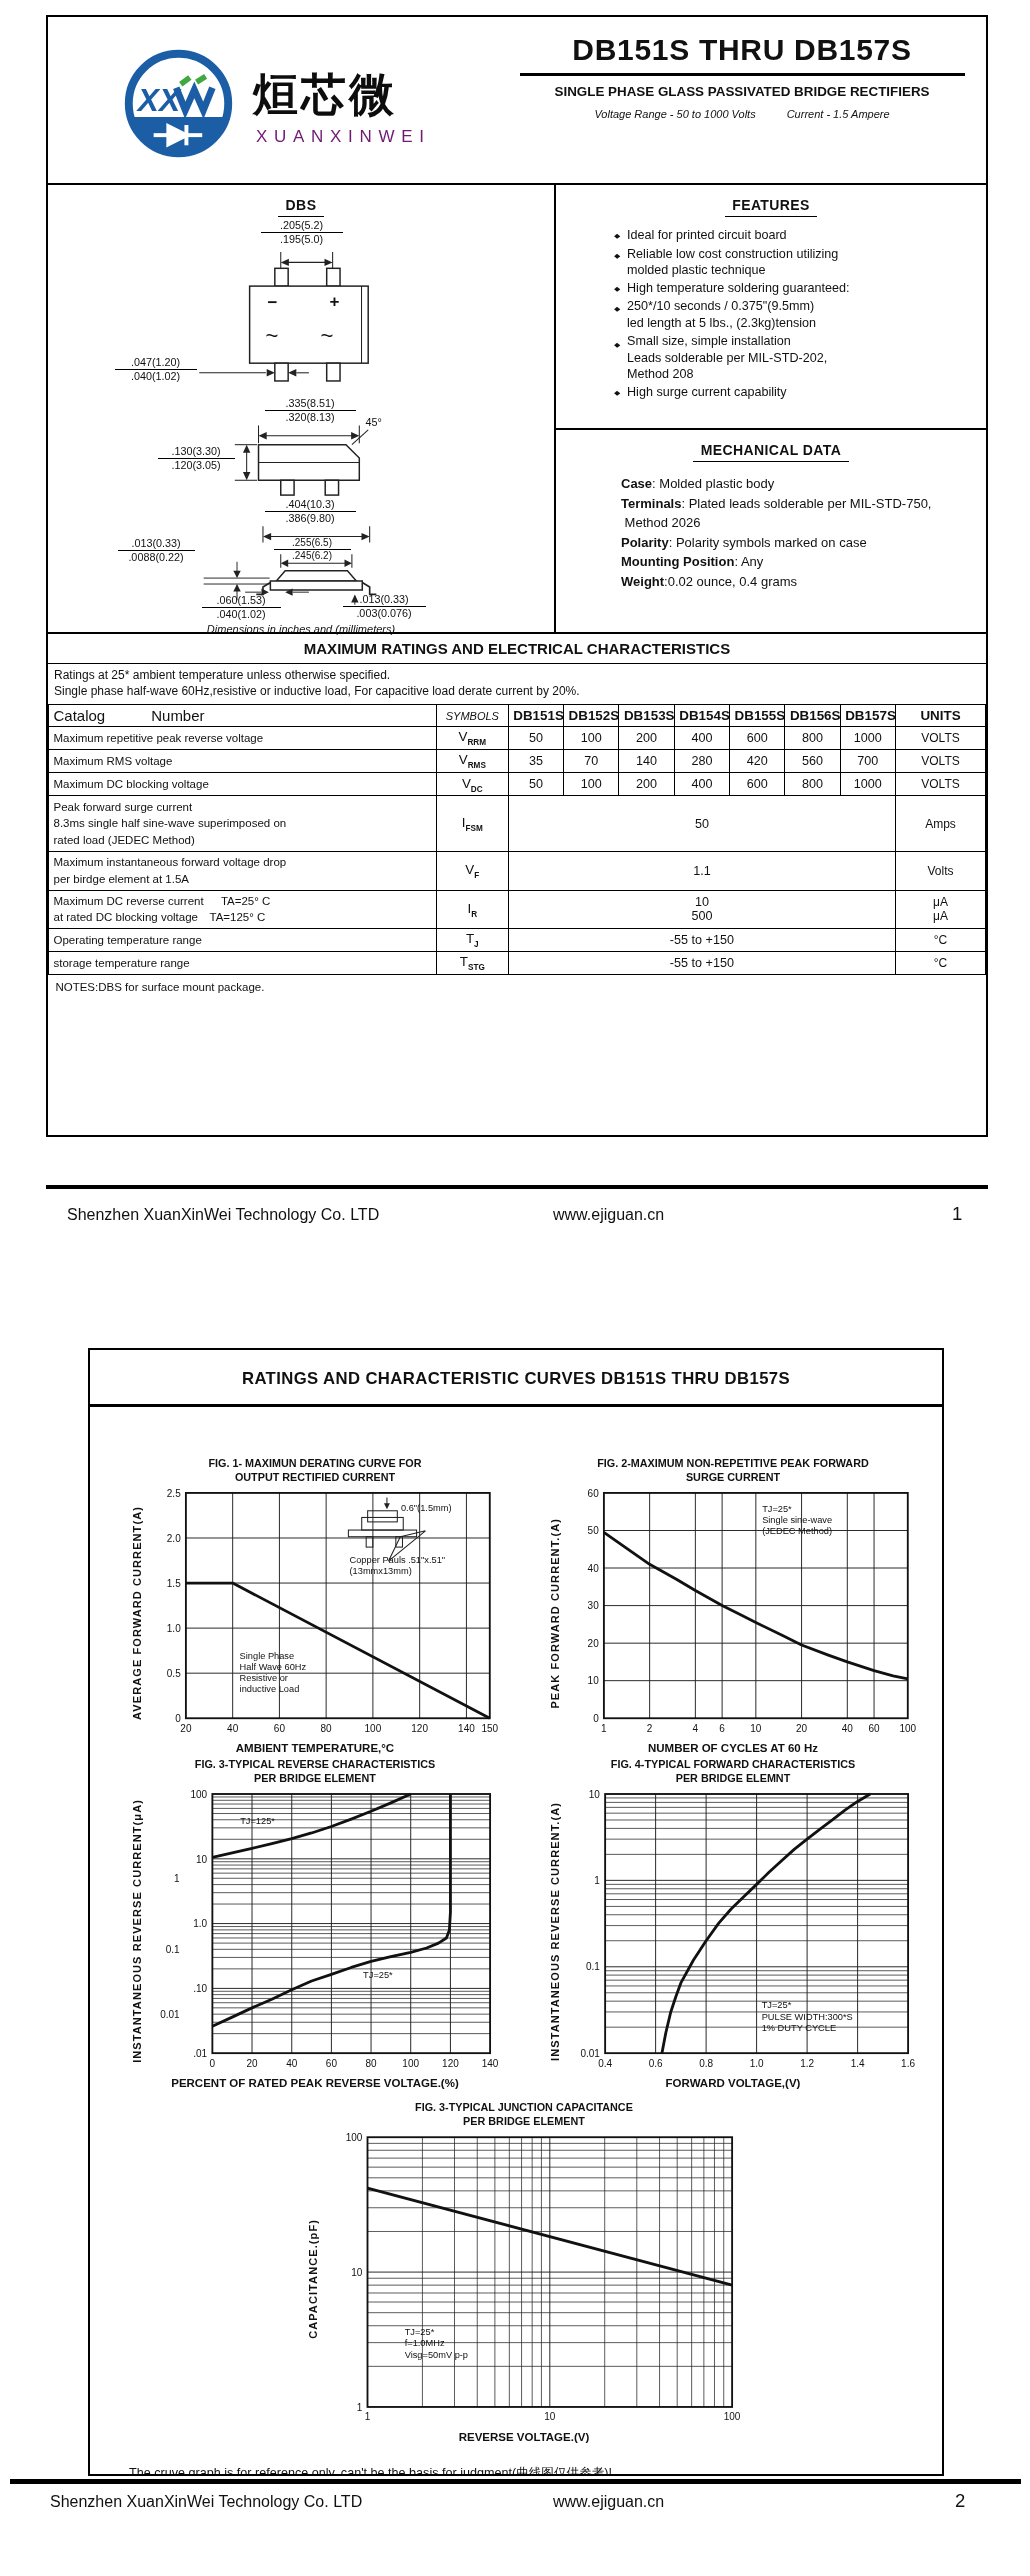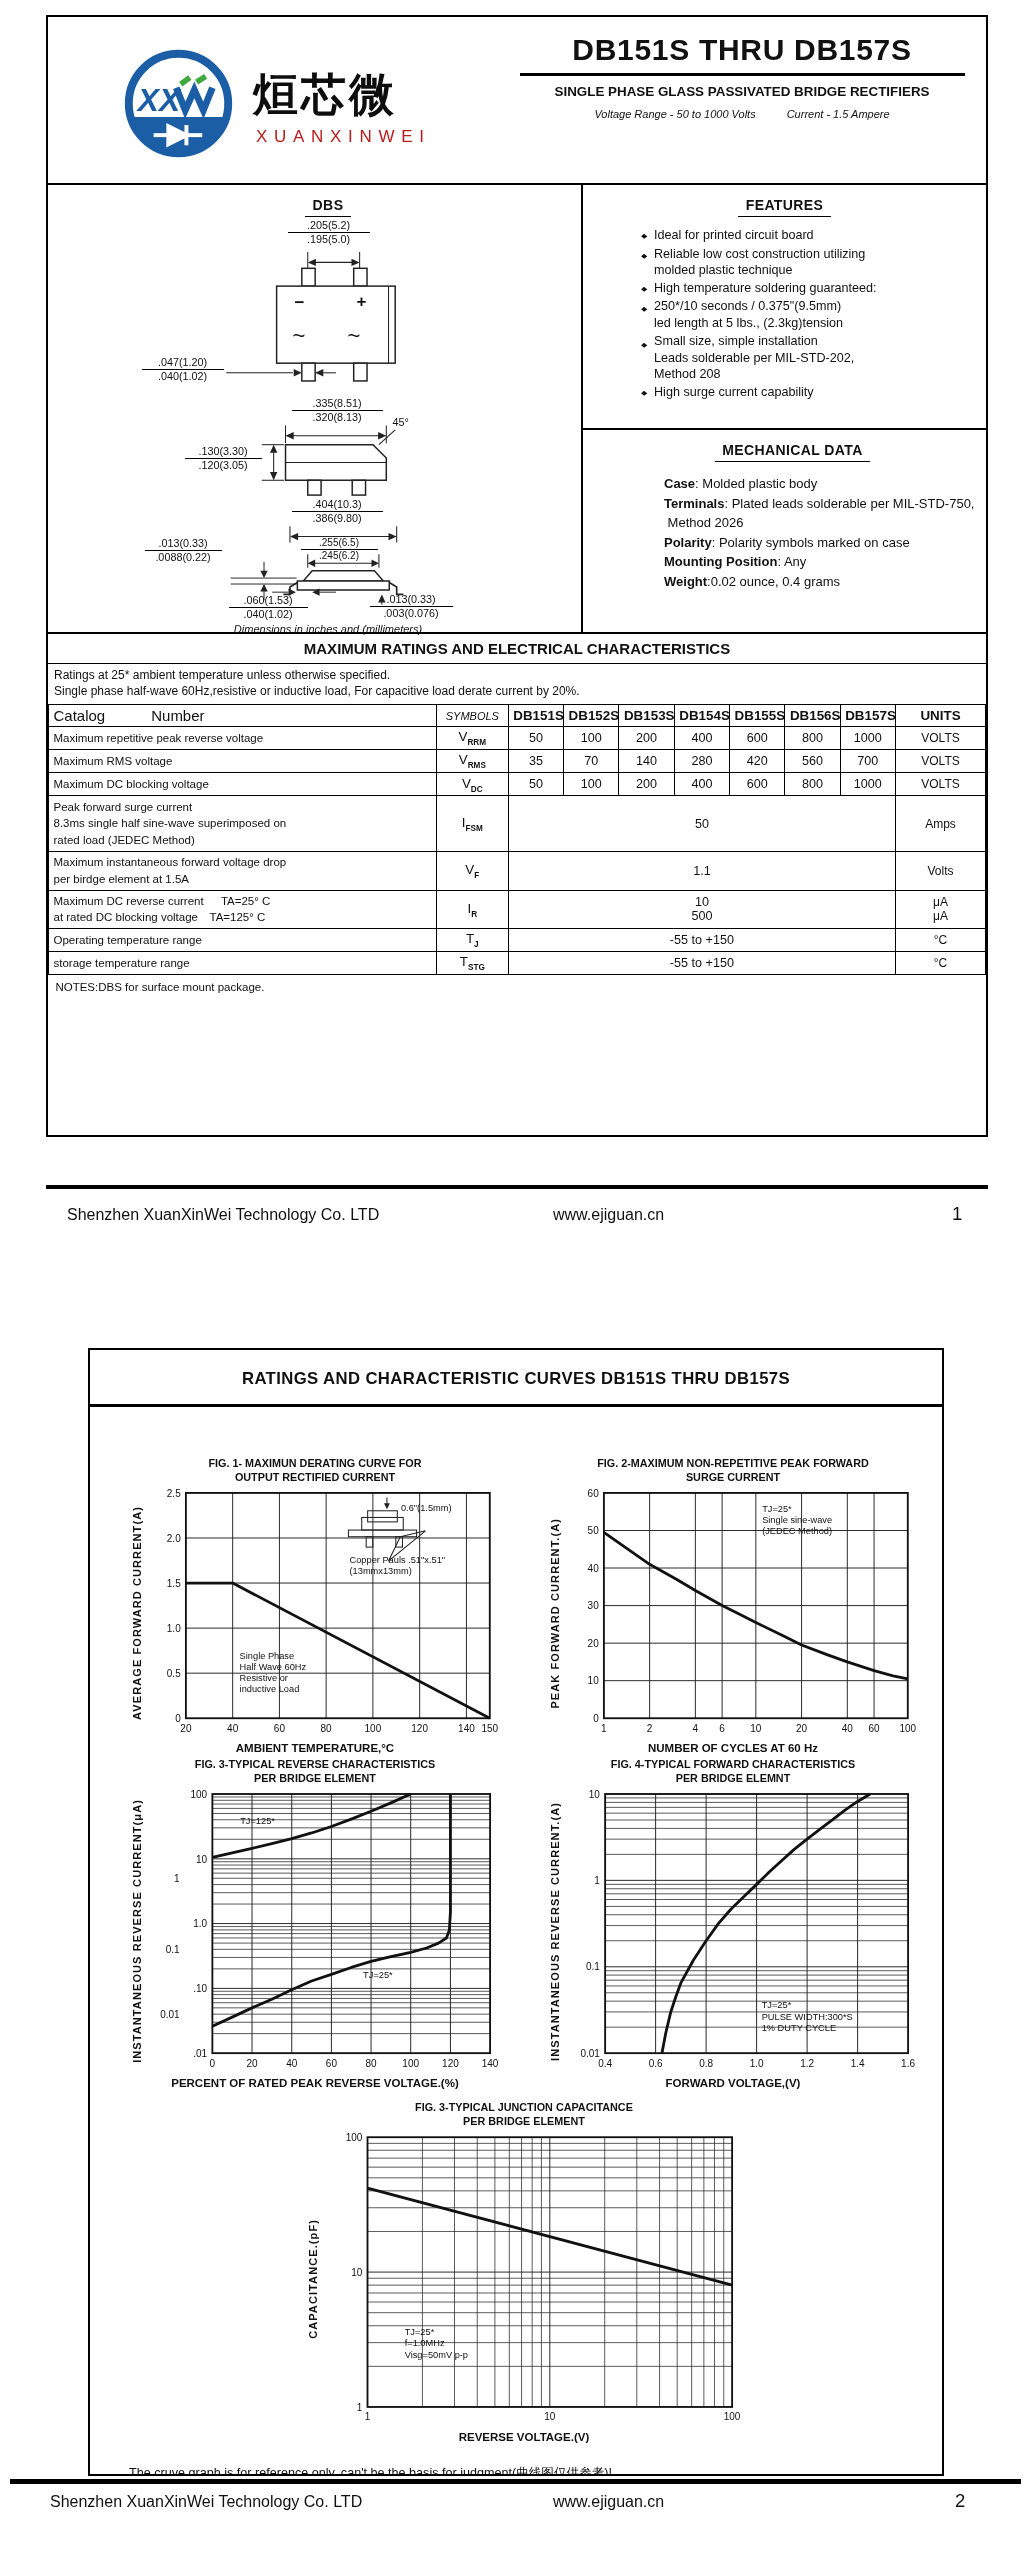--- a/index.html
+++ b/index.html
@@ -12,37 +12,37 @@
   
   .page1-box {
     position:absolute; left:46px; top:15px; width:942px; height:1122px;
     border:2.2px solid #000; overflow:hidden; display:flex; flex-direction:column;
     background:#fff;
   }
   .hdr { height:168px; border-bottom:2.2px solid #000; position:relative; }
   .logo-wrap { position:absolute; left:74px; top:27px; width:386px; }
   .logo-svg { position:absolute; left:0; top:3px; }
   .logo-cn { position:absolute; left:131px; top:21px; font-size:45px; font-weight:bold; letter-spacing:3px; color:#0d0d0d; }
-  .logo-en { position:absolute; left:134px; top:83px; font-size:17px; letter-spacing:6.7px; color:#b91c1c; font-weight:500; }
+  .logo-en { position:absolute; left:134px; top:83px; font-size:17px; letter-spacing:6.7px; color:#701a75; font-weight:500; }
   .hdr-right { position:absolute; left:453px; top:16.3px; width:482px; text-align:center; }
   .ds-title { font-size:30px; font-weight:bold; letter-spacing:0.7px; }
   .ds-title-rule { height:3px; background:#000; width:445px; margin:6px auto 7.4px auto; }
   .ds-sub { font-size:13.4px; font-weight:bold; }
   .ds-tag { font-style:italic; font-size:11px; margin-top:9px; }
   .ds-tag .gap2 { display:inline-block; width:31px; }
   .cols { height:449px; display:flex; border-bottom:2.2px solid #000; }
-  .col-left { width:506px; position:relative;margin-left:27px; }
+  .col-left { width:506px; position:relative; }
   .col-right { flex:1; border-left:2.2px solid #000; display:flex; flex-direction:column; }
   .sec-head { text-align:center; margin-top:12px; }
   .sec-head span { display:inline-block; font-weight:bold; font-size:14px; border-bottom:1.5px solid #000; padding:0 7.4px 3px 7.4px; letter-spacing:0.4px; }
   .features-box { height:245px; border-bottom:2.2px solid #000; }
   .feat-list { list-style:none; margin:10.4px 0 0 58px; padding:0; font-size:12.6px; line-height:1.32; }
   .feat-list li { display:flex; gap:6.7px; margin-bottom:1.5px; }
   .feat-list .bullet { font-size:8.2px; margin-top:3.7px; transform:scaleY(0.8); }
-  .mech-box { flex:1;margin-left:16px; }
+  .mech-box { flex:1; }
   .mech-list { margin:12px 0 0 65px; font-size:13px; line-height:1.5; }
   .mech-list b { font-weight:bold; }
   
   .pkg-canvas { position:relative; width:415px; height:401px; margin:1.5px auto 0 auto; }
   .pkg-svg { position:absolute; left:0; top:0; }
   .dim { position:absolute; text-align:center; font-size:10.8px; line-height:1.25; }
   .dim .t { display:block; padding:0 2.2px; }
   .dim .b { display:block; border-top:1.1px solid #000; padding:0 2.2px; }
   .angle { position:absolute; font-size:10.8px; }
   .pol { position:absolute; font-size:17px; font-weight:bold; }

